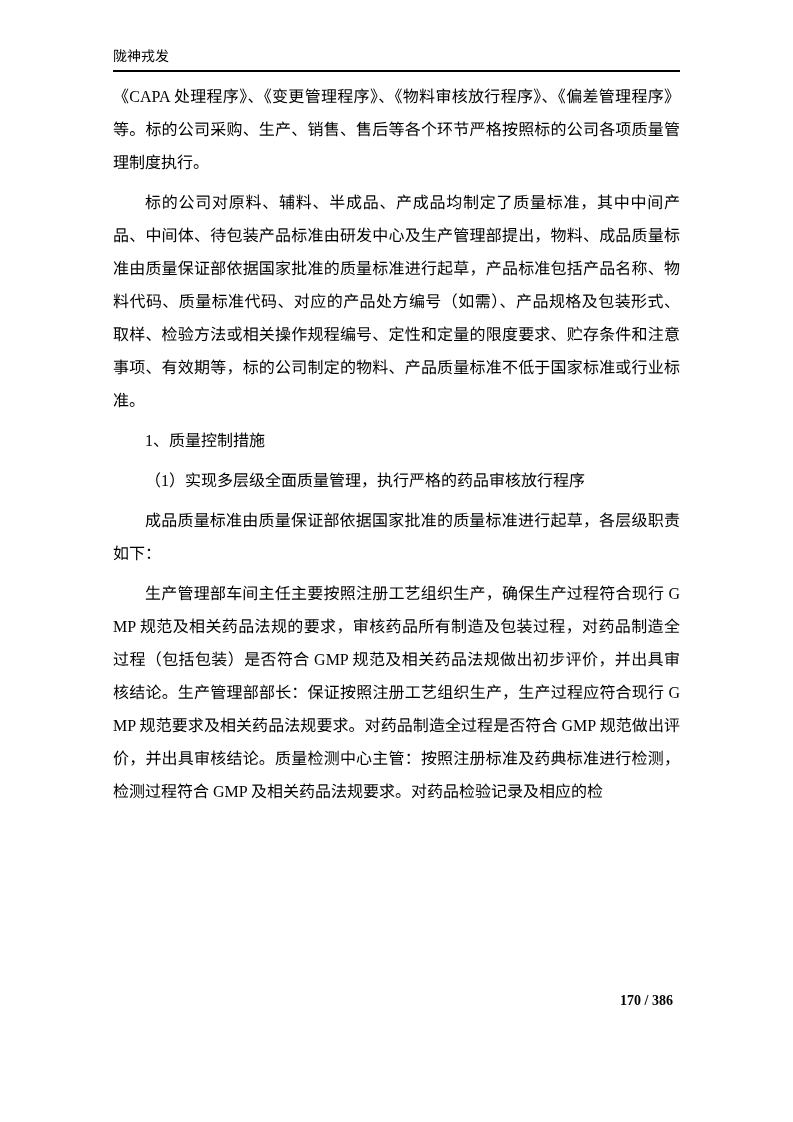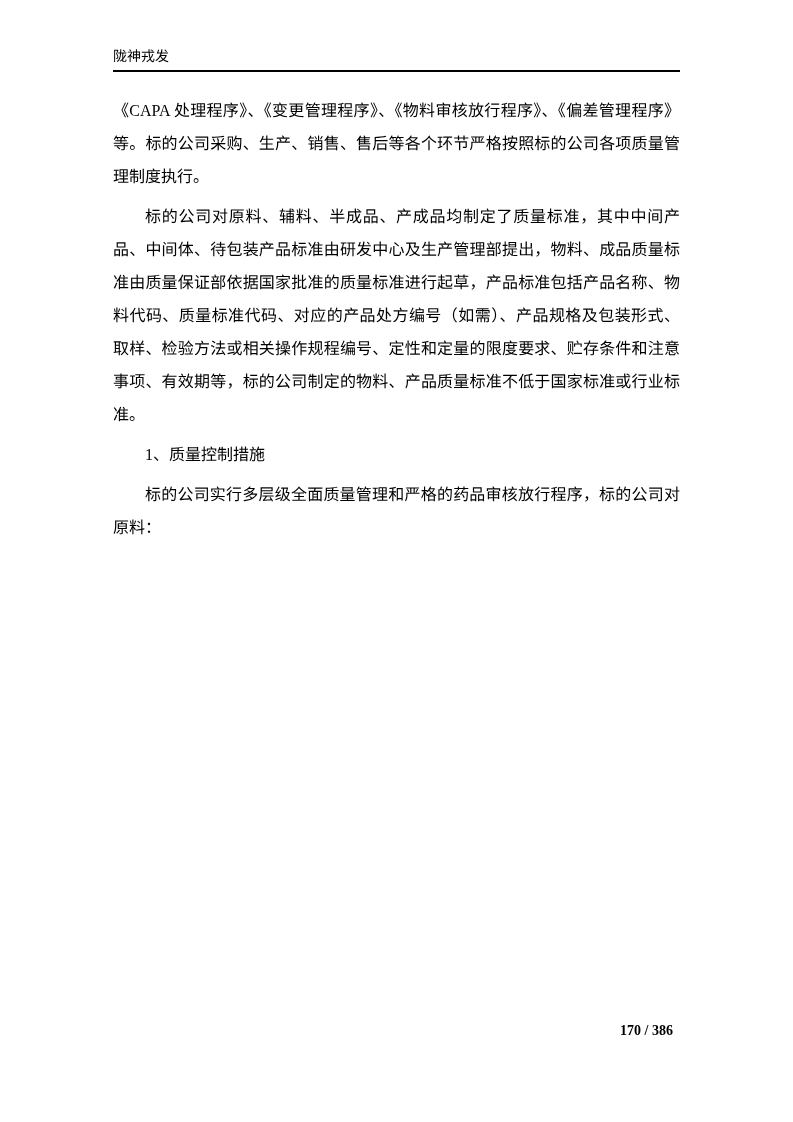--- a/index.html
+++ b/index.html
@@ -27,56 +27,58 @@
     border-bottom: 2px solid #000000;
     padding-bottom: 4px;
     font-size: 14px;
     line-height: 18px;
     white-space: nowrap;
   }
   .page-body {
     position: absolute;
     left: 113px;
     width: 567px;
-    top: 74px;
+    top: 60px;
     padding-top: 13px;
     text-align: justify;
   }
   .para {
     margin: 7px 0;
     font-size: 16px;
     line-height: 33px;
     text-indent: 32px;
     word-break: break-all;
   }
   .para.no-indent {
     text-indent: 0;
   }
   .page-footer {
     position: absolute;
-    top: 1022px;
+    top: 992px;
     right: 120px;
     font-size: 14px;
     font-weight: bold;
     line-height: 18px;
   }
 </style>
 </head>
 <body>
 
 <div class="page">
 
   <header class="page-header">
     <span>陇神戎发</span>
   </header>
 
   <main class="page-body">
       <p class="para no-indent">《CAPA 处理程序》、《变更管理程序》、《物料审核放行程序》、《偏差管理程序》等。标的公司采购、生产、销售、售后等各个环节严格按照标的公司各项质量管理制度执行。</p>
       <p class="para">标的公司对原料、辅料、半成品、产成品均制定了质量标准，其中中间产品、中间体、待包装产品标准由研发中心及生产管理部提出，物料、成品质量标准由质量保证部依据国家批准的质量标准进行起草，产品标准包括产品名称、物料代码、质量标准代码、对应的产品处方编号（如需）、产品规格及包装形式、取样、检验方法或相关操作规程编号、定性和定量的限度要求、贮存条件和注意事项、有效期等，标的公司制定的物料、产品质量标准不低于国家标准或行业标准。</p>
       <p class="para">1、质量控制措施</p>
-      <p class="para">标的公司实行多层级全面质量管理和严格的药品审核放行程序，标的公司对原料：</p>
+      <p class="para">（1）实现多层级全面质量管理，执行严格的药品审核放行程序</p>
+      <p class="para">成品质量标准由质量保证部依据国家批准的质量标准进行起草，各层级职责如下：</p>
+      <p class="para">生产管理部车间主任主要按照注册工艺组织生产，确保生产过程符合现行 GMP 规范及相关药品法规的要求，审核药品所有制造及包装过程，对药品制造全过程（包括包装）是否符合 GMP 规范及相关药品法规做出初步评价，并出具审核结论。生产管理部部长：保证按照注册工艺组织生产，生产过程应符合现行 GMP 规范要求及相关药品法规要求。对药品制造全过程是否符合 GMP 规范做出评价，并出具审核结论。质量检测中心主管：按照注册标准及药典标准进行检测，检测过程符合 GMP 及相关药品法规要求。对药品检验记录及相应的检</p>
     </main>
 
   <footer class="page-footer">
     <span>170 / 386</span>
   </footer>
 
 </div>
 
 </body></html>

